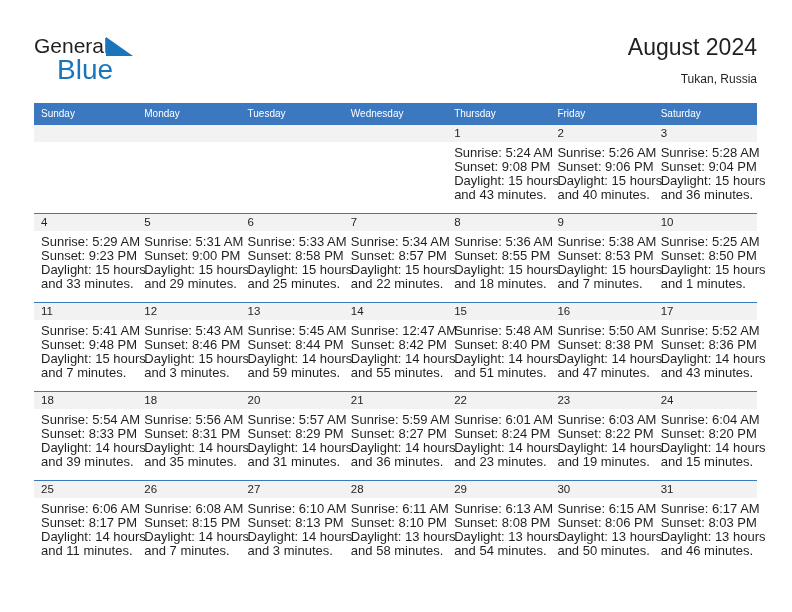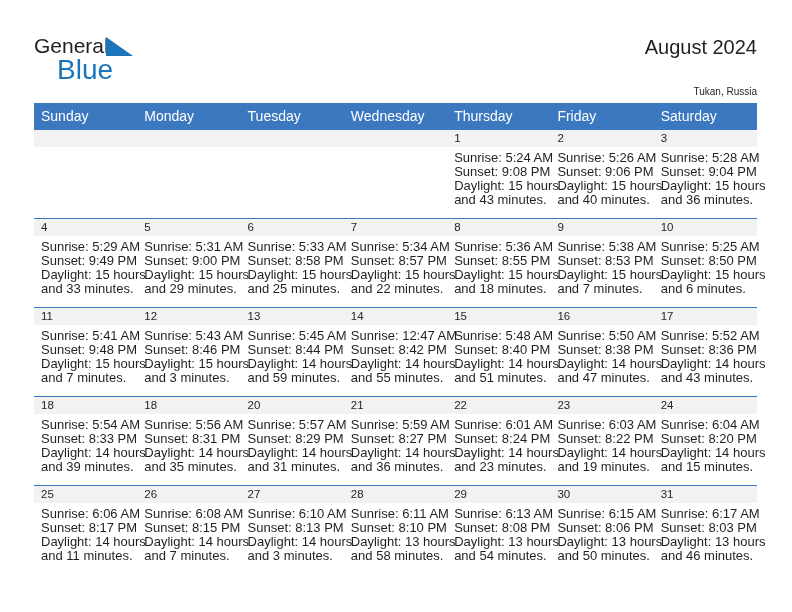--- a/index.html
+++ b/index.html
@@ -64,49 +64,49 @@
   }
   .brand-mark svg { display: block; }
 
   .title-block {
     position: absolute;
     right: 0;
     top: 0;
     text-align: right;
   }
   .cal-title {
-    font-size: 20px;
+    font-size: 23px;
     line-height: 34px;
     color: #231f20;
     font-weight: normal;
     white-space: nowrap;
   }
   .cal-subtitle {
-    font-size: 10px;
+    font-size: 12px;
     line-height: 20px;
-    margin-top: 18px;
+    margin-top: 5px;
     color: #231f20;
     white-space: nowrap;
   }
 
   
   .calendar {
     position: absolute;
     left: 34px;
     top: 103px;
     width: 723px;
     border-collapse: collapse;
     table-layout: fixed;
   }
 
   .calendar th {
     background: #3b78c0;
     color: #ffffff;
     font-weight: normal;
-    font-size: 14px;
+    font-size: 10px;
     text-align: left;
     padding: 5px 0 5px 7px;
     height: 19px;
     box-sizing: border-box;
     border: none;
   }
 
   .calendar td {
     vertical-align: top;
     padding: 0;
@@ -220,21 +220,21 @@
               <div>Daylight: 15 hours</div>
               <div>and 36 minutes.</div>
             </div>
           </td>
         </tr>
         <tr>
           <td>
             <div class="daynum">4</div>
             <div class="cell-lines">
               <div>Sunrise: 5:29 AM</div>
-              <div>Sunset: 9:49 PM</div>
+              <div>Sunset: 9:23 PM</div>
               <div>Daylight: 15 hours</div>
               <div>and 33 minutes.</div>
             </div>
           </td>
           <td>
             <div class="daynum">5</div>
             <div class="cell-lines">
               <div>Sunrise: 5:31 AM</div>
               <div>Sunset: 9:00 PM</div>
               <div>Daylight: 15 hours</div>
@@ -276,21 +276,21 @@
               <div>Daylight: 15 hours</div>
               <div>and 7 minutes.</div>
             </div>
           </td>
           <td>
             <div class="daynum">10</div>
             <div class="cell-lines">
               <div>Sunrise: 5:25 AM</div>
               <div>Sunset: 8:50 PM</div>
               <div>Daylight: 15 hours</div>
-              <div>and 6 minutes.</div>
+              <div>and 1 minutes.</div>
             </div>
           </td>
         </tr>
         <tr>
           <td>
             <div class="daynum">11</div>
             <div class="cell-lines">
               <div>Sunrise: 5:41 AM</div>
               <div>Sunset: 9:48 PM</div>
               <div>Daylight: 15 hours</div>

